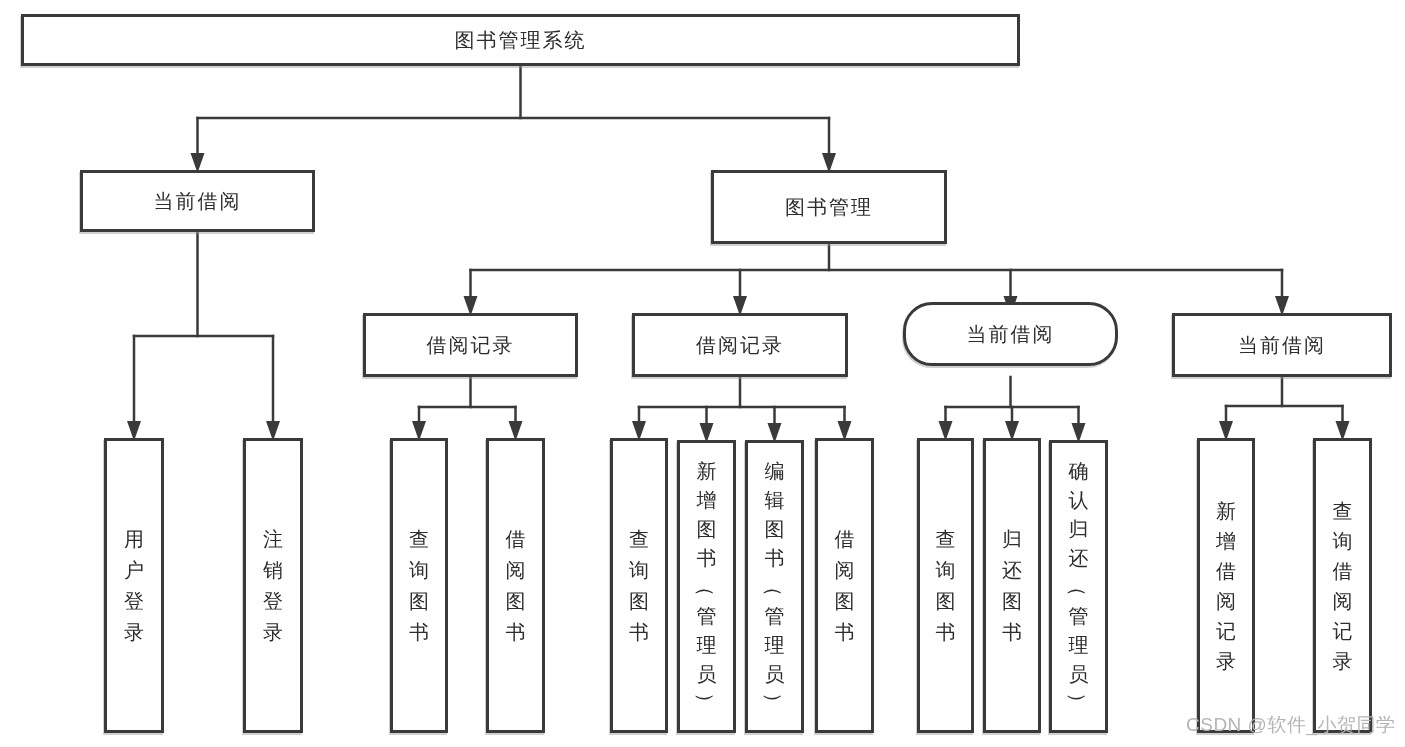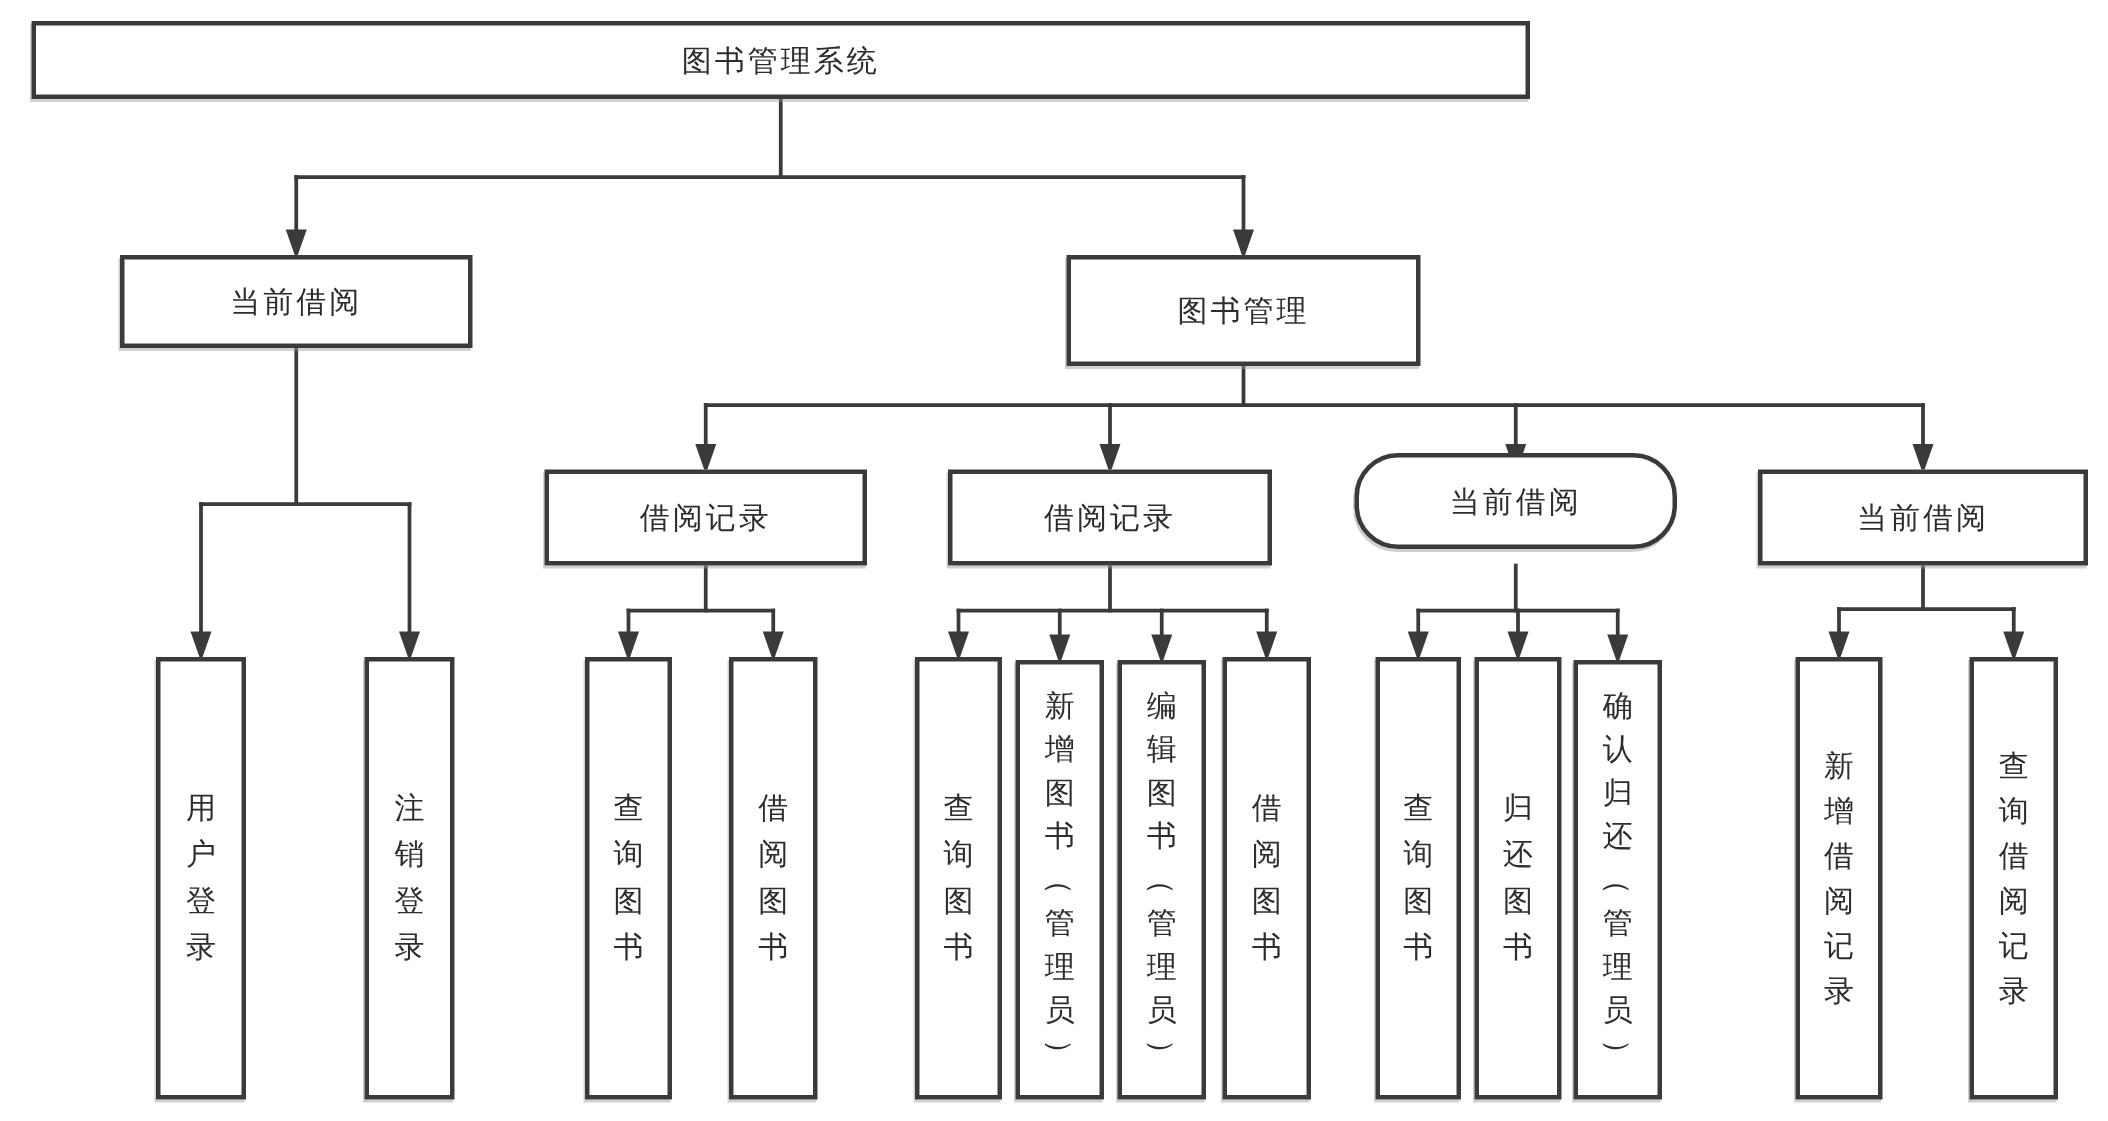--- a/index.html
+++ b/index.html
@@ -277,13 +277,14 @@
         <div class="label">
           <span class="ch" style="height: 30px;">查</span>
           <span class="ch" style="height: 30px;">询</span>
           <span class="ch" style="height: 30px;">借</span>
           <span class="ch" style="height: 30px;">阅</span>
           <span class="ch" style="height: 30px;">记</span>
           <span class="ch" style="height: 30px;">录</span>
         </div>
       </div>
     </div>
+  <div class="watermark">CSDN @软件_小贺同学</div>
 </div>
 
 </body></html>

